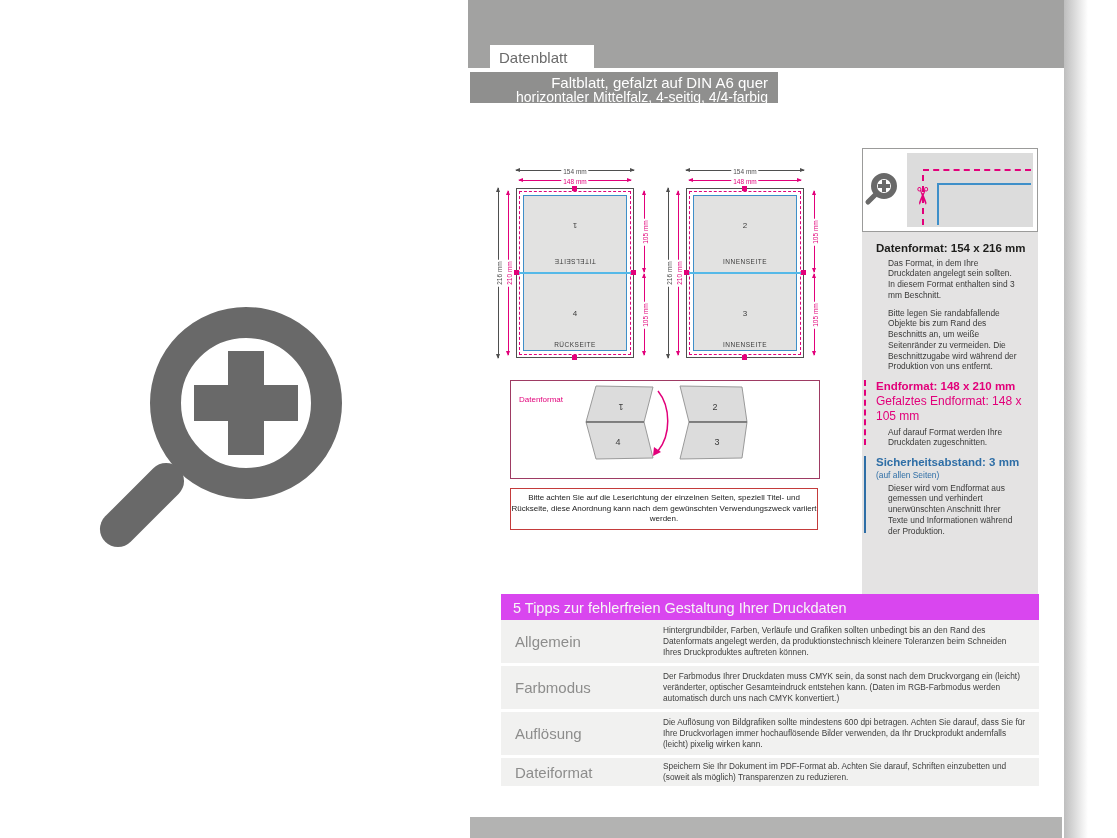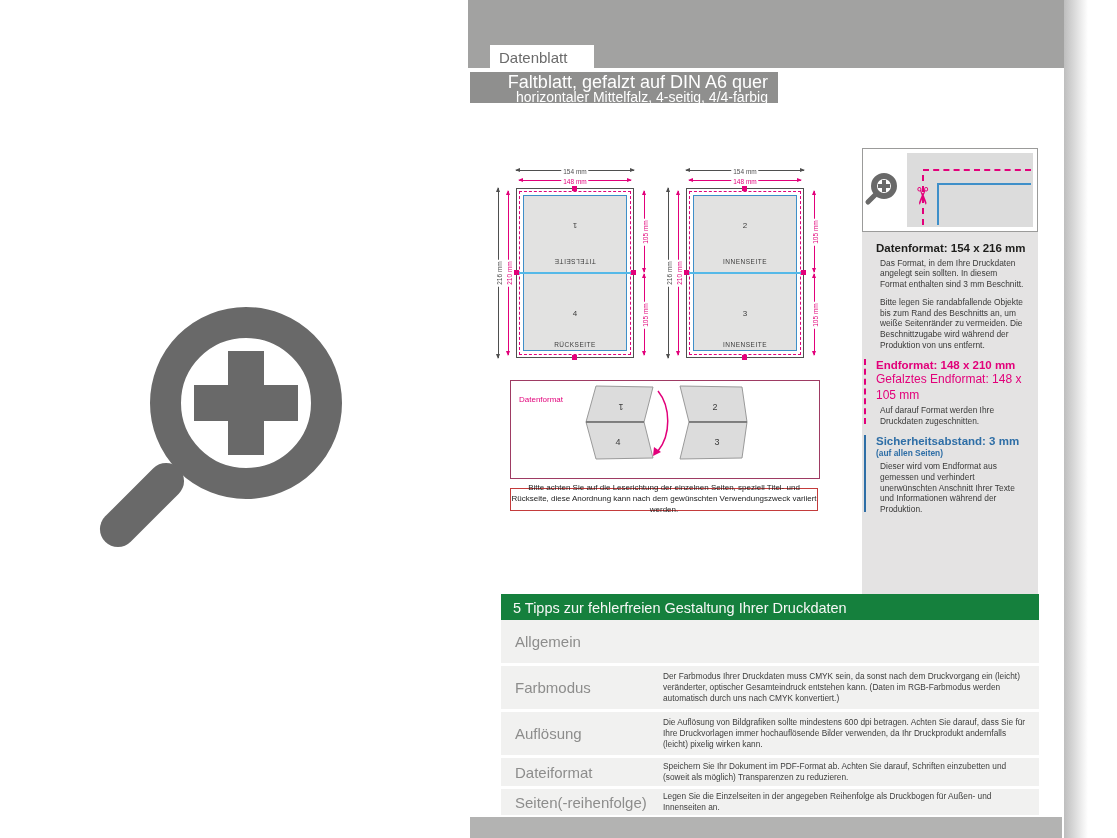--- a/index.html
+++ b/index.html
@@ -18,21 +18,21 @@
   
   .sheet { position:absolute; left:468px; top:0; width:596px; height:838px; background:#fff; }
   .sheet-shadow { position:absolute; left:1064px; top:0; width:24px; height:838px;
                   background:linear-gradient(to right, rgba(110,110,110,.45), rgba(255,255,255,0)); }
 
   .band-top   { position:absolute; left:0; top:0; width:596px; height:68px; background:#a2a2a1; }
   .datenblatt { position:absolute; left:22px; top:45px; width:104px; height:26px; background:#fff;
                 color:#6b6b6b; font-size:15px; line-height:26px; padding-left:9px; box-sizing:border-box; }
   .band-title { position:absolute; left:2px; top:72px; width:308px; height:31px; background:#8f8f8e;
                 color:#fff; text-align:right; padding:2px 10px 0 0; box-sizing:border-box; }
-  .band-title .t1 { font-size:18px; line-height:17px; }
+  .band-title .t1 { font-size:15px; line-height:17px; }
   .band-title .t2 { font-size:14px; line-height:12px; }
 
   
   .diag { position:absolute; width:118px; height:170px; }
   .diag .outer { position:absolute; inset:0; border:1px solid #4f4f4f; }
   .diag .cut   { position:absolute; inset:3px; border:1px dashed #e2007a; }
   .diag .safe  { position:absolute; inset:7px; border:1px solid #3e8fc9; background:#e2e2e1; }
   .diag .fold  { position:absolute; left:2px; right:2px; top:84px; height:2px; background:#55b9e8; }
   .diag .mark  { position:absolute; width:5px; height:5px; background:#e2007a; }
   .pnum   { position:absolute; width:100%; text-align:center; font-size:8px; color:#3c3c3c; }
@@ -60,21 +60,21 @@
   .dlv .dlabel { transform:translate(-50%,-50%) rotate(-90deg); }
   .cg { color:#4f4f4f; }
   .cm { color:#e2007a; }
 
   
   .foldbox { position:absolute; left:42px; top:380px; width:308px; height:97px;
              border:1px solid #9e3b63; }
   .foldbox .fb-label { position:absolute; left:8px; top:14px; font-size:8px; color:#e2007a; }
 
   
-  .notebox { position:absolute; left:42px; top:488px; width:308px; height:23px;
+  .notebox { position:absolute; left:42px; top:488px; width:308px; height:42px;
              border:1px solid #c43b3b; display:flex; align-items:center; justify-content:center;
              text-align:center; font-size:8px; color:#222; padding:0 0; line-height:1.35;
              box-sizing:border-box; }
 
   
   .detailbox { position:absolute; left:394px; top:148px; width:176px; height:84px;
                background:#fff; border:1px solid #9b9b9a; box-sizing:border-box; }
   .mini-ring { position:absolute; left:8px; top:24px; width:14px; height:14px;
                border:6px solid #696969; border-radius:50%; }
   .mini-bar  { position:absolute; background:#696969; }
@@ -86,36 +86,36 @@
   .mini-blue-h { position:absolute; left:74px; right:6px; top:34px; border-top:2px solid #3e8fc9; }
   .mini-blue-v { position:absolute; left:74px; top:34px; bottom:6px; border-left:2px solid #3e8fc9; }
   .scissors { position:absolute; left:46px; top:32px; width:26px; height:30px;
               color:#e2007a; font-size:24px; line-height:30px; text-align:center;
               transform:rotate(90deg); }
 
   
   .infopanel { position:absolute; left:394px; top:232px; width:176px; height:385px;
                background:#e4e3e3; box-sizing:border-box; padding:9px 9px 8px 14px;
                font-size:8.4px; color:#3a3a39; line-height:1.28; }
-  .infopanel p { margin:0 4px 7px; }
+  .infopanel p { margin:0 12px 7px; }
   .infopanel .block { position:relative; }
   .edge { position:absolute; left:-12px; top:1px; bottom:3px; width:0; }
   .edge-dash { border-left:2px dashed #e2007a; }
   .edge-blue { border-left:2px solid #2e6ea6; }
   .edge-cyan { border-left:2px solid #45b6e6; }
   .h-df { font-size:11.5px; font-weight:bold; color:#1d1d1b; margin:0 0 2px; }
   .h-ef { font-size:11.5px; font-weight:bold; color:#e2007a; margin:0; }
   .s-ef { font-size:12px; color:#e2007a; margin:0 0 2px; }
   .h-si { font-size:11.5px; font-weight:bold; color:#2e6ea6; margin:0; }
-  .s-si { font-size:8.4px; color:#2e6ea6; margin:0 0 2px;font-weight:bold; }
+  .s-si { font-size:8.4px; color:#2e6ea6; margin:0 0 2px; }
   .h-fa { font-size:11.5px; font-weight:bold; color:#3fb0e0; margin:0 0 2px; }
 
   
   .tips-header { position:absolute; left:33px; top:594px; width:538px; height:28px;
-                 background:#15803d; color:#f7f7f6; font-size:14.5px; line-height:28px;
+                 background:#d946ef; color:#f7f7f6; font-size:14.5px; line-height:28px;
                  padding-left:12px; box-sizing:border-box; }
   .trow { position:absolute; left:33px; width:538px; background:#f1f1f0;
           display:flex; align-items:center; box-sizing:border-box; }
   .tlabel { width:148px; padding-left:14px; font-size:15px; color:#8d8d8c; flex-shrink:0; }
   .ttext  { flex:1; font-size:8.3px; color:#3d3d3c; line-height:1.32; padding:4px 12px 4px 0; }
 
   .band-bottom { position:absolute; left:2px; top:817px; width:592px; height:21px; background:#b3b3b2; }
 </style>
 </head>
 <body>
@@ -256,34 +256,31 @@
       <div class="h-si">Sicherheitsabstand: 3 mm</div>
       <div class="s-si">(auf allen Seiten)</div>
       <p>Dieser wird vom Endformat aus gemessen und verhindert unerwünschten Anschnitt Ihrer Texte und Informationen während der Produktion.</p>
     </div>
   </div>
 
   <div class="tips-header">5 Tipps zur fehlerfreien Gestaltung Ihrer Druckdaten</div>
 
   <div class="trow" style="top:620px; height:43px;">
     <div class="tlabel">Allgemein</div>
+    <div class="ttext">Hintergrundbilder, Farben, Verläufe und Grafiken sollten unbedingt bis an den Rand des Datenformats angelegt werden, da produktionstechnisch kleinere Toleranzen beim Schneiden Ihres Druckproduktes auftreten können.</div>
   </div>
   <div class="trow" style="top:666px; height:43px;">
     <div class="tlabel">Farbmodus</div>
     <div class="ttext">Der Farbmodus Ihrer Druckdaten muss CMYK sein, da sonst nach dem Druckvorgang ein (leicht) veränderter, optischer Gesamteindruck entstehen kann. (Daten im RGB-Farbmodus werden automatisch durch uns nach CMYK konvertiert.)</div>
   </div>
   <div class="trow" style="top:712px; height:43px;">
     <div class="tlabel">Auflösung</div>
     <div class="ttext">Die Auflösung von Bildgrafiken sollte mindestens 600 dpi betragen. Achten Sie darauf, dass Sie für Ihre Druckvorlagen immer hochauflösende Bilder verwenden, da Ihr Druckprodukt andernfalls (leicht) pixelig wirken kann.</div>
   </div>
   <div class="trow" style="top:758px; height:28px;">
     <div class="tlabel">Dateiformat</div>
     <div class="ttext">Speichern Sie Ihr Dokument im PDF-Format ab. Achten Sie darauf, Schriften einzubetten und (soweit als möglich) Transparenzen zu reduzieren.</div>
   </div>
-  <div class="trow" style="top:789px; height:26px;">
-    <div class="tlabel">Seiten(-reihenfolge)</div>
-    <div class="ttext">Legen Sie die Einzelseiten in der angegeben Reihenfolge als Druckbogen für Außen- und Innenseiten an.</div>
-  </div>
 
   <div class="band-bottom"></div>
 </div>
 
 <div class="sheet-shadow"></div>
 
 </body></html>

